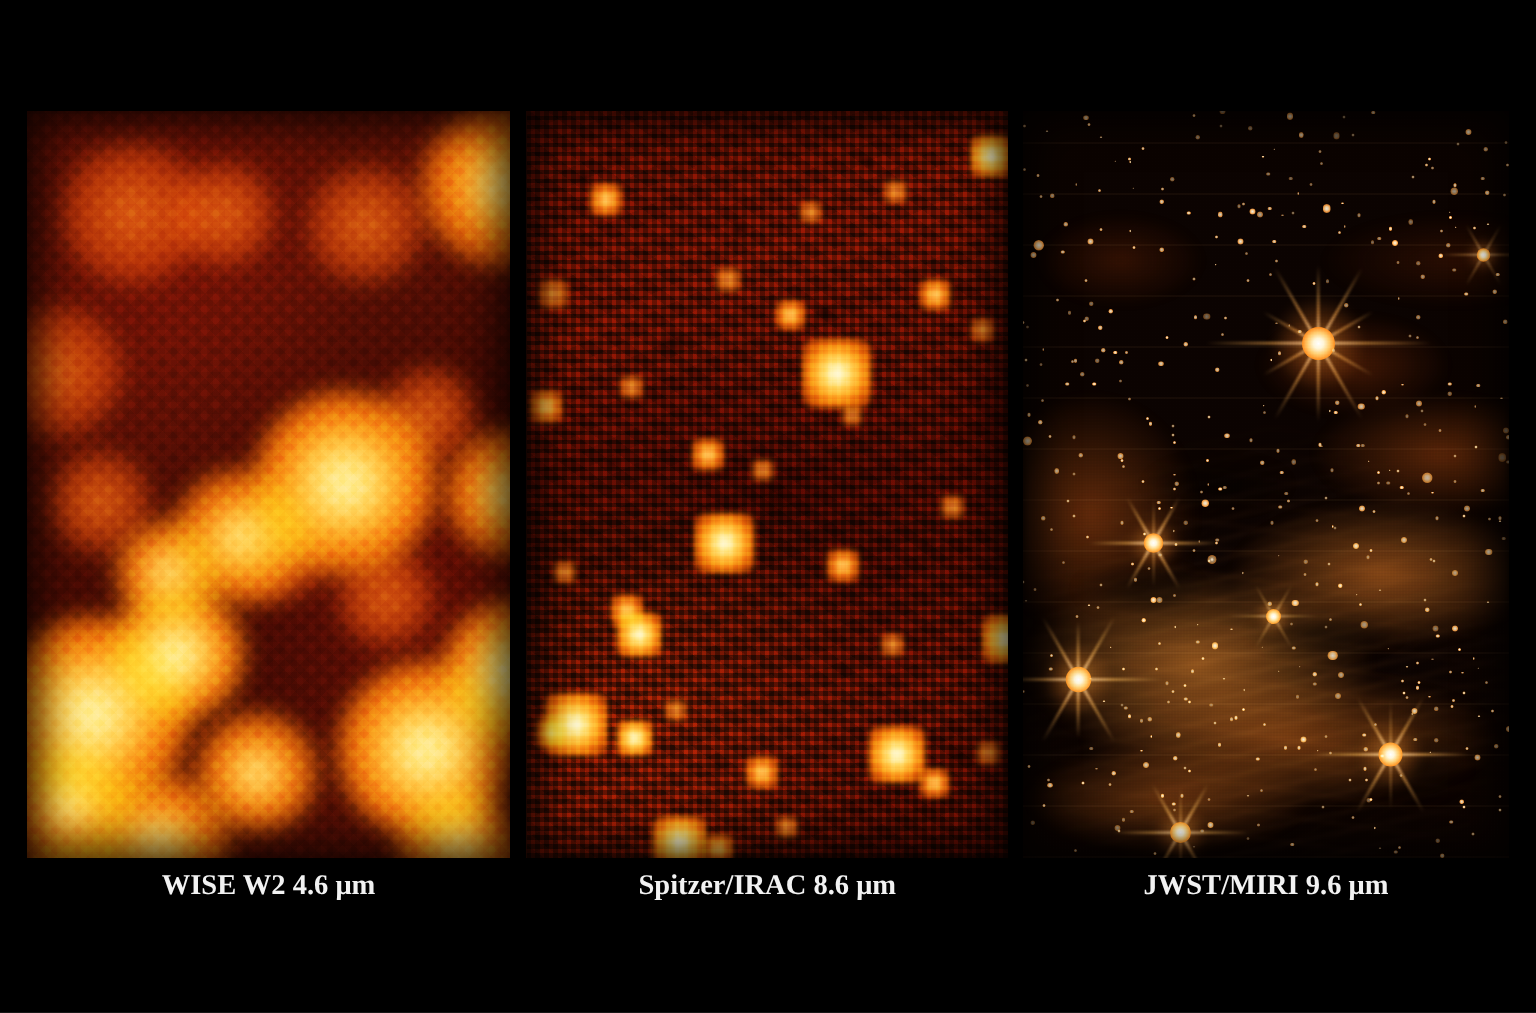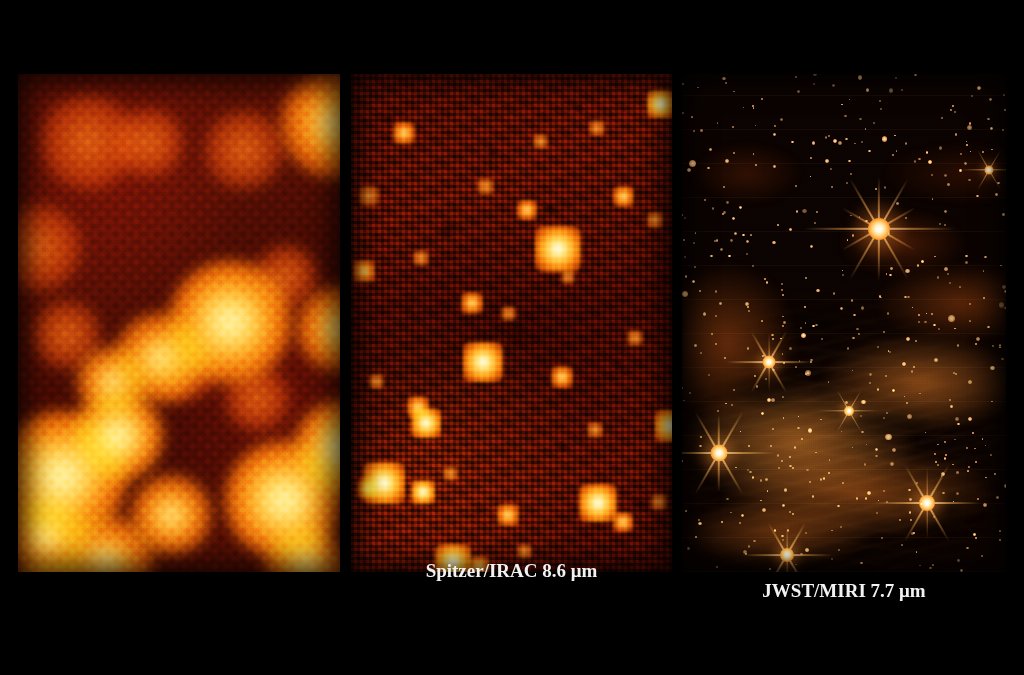--- a/index.html
+++ b/index.html
@@ -268,20 +268,21 @@
       <div class="wblob big" style="left:206px; top:366px; width:120px; height:120px;"></div>
       <div class="wblob big" style="left:54px;  top:316px; width:92px;  height:92px;"></div>
       <div class="wblob big" style="left:276px; top:326px; width:96px;  height:96px;"></div>
       <div class="wblob big" style="left:-18px; top:486px; width:104px; height:104px;"></div>
 
       <div class="layer" id="wise-pixels"></div>
       <div class="layer" id="wise-chunk"></div>
       <div class="vignette"></div>
     </div>
   </div>
+  <div class="panel-caption" style="left:18px; top:580px; width:322px;">WISE W2 4.6 μm</div>
 
   <div class="panel" id="panel-spitzer">
     <div class="sky">
       <div class="layer" id="spz-base"></div>
       <div class="layer" id="spz-mottle"></div>
       <div class="layer" id="spz-noise"></div>
 
       <div class="sstar faint" style="left:8px;   top:112px; width:20px; height:20px;"></div>
       <div class="sstar faint" style="left:126px; top:104px; width:17px; height:17px;"></div>
       <div class="sstar faint" style="left:182px; top:60px;  width:15px; height:15px;"></div>
@@ -317,21 +318,21 @@
       <div class="sstar" style="left:84px;  top:470px; width:36px; height:36px;"></div>
       <div class="sstar" style="left:228px; top:410px; width:38px; height:38px;"></div>
 
       <div class="sstar" style="left:304px; top:336px; width:32px; height:32px;"></div>
       <div class="sstar" style="left:60px;  top:406px; width:24px; height:24px;"></div>
 
       <div class="layer" id="spz-pixels"></div>
       <div class="vignette"></div>
     </div>
   </div>
-  <div class="panel-caption" style="left:351px; top:560px; width:321px;font-family:Liberation Serif, serif;">Spitzer/IRAC 8.6 μm</div>
+  <div class="panel-caption" style="left:351px; top:580px; width:321px;font-family:Liberation Serif, serif;">Spitzer/IRAC 8.6 μm</div>
 
   <div class="panel" id="panel-jwst">
     <div class="sky">
       <div class="layer" id="jw-base"></div>
       <div class="layer" id="jw-neb"></div>
       <div class="layer" id="jw-wisps"></div>
       <div class="layer" id="jw-dust"></div>
 
       <div id="jw-field" class="layer">
           <div class="pstar" style="left: 122px; top: 232.4px; height: 1.6px; width: 1.6px; opacity: 0.91;"></div>
@@ -857,15 +858,15 @@
         <div class="spike" style="width:46px;height:1.2px;transform:translate(-50%,-50%) rotate(120deg);"></div>
         <div class="halo" style="width:22px;height:22px;"></div>
         <div class="core" style="width:9px;height:9px;"></div>
       </div>
 
       <div class="layer" id="jw-stripe"></div>
       <div class="layer" id="jw-grain"></div>
       <div class="vignette"></div>
     </div>
   </div>
-  <div class="panel-caption" style="left:682px; top:580px; width:324px;">JWST/MIRI 7.7 μm</div>
+  <div class="panel-caption" style="left:682px; top:580px; width:324px;">JWST/MIRI 9.6 μm</div>
 
 </div>
 
 </body></html>

